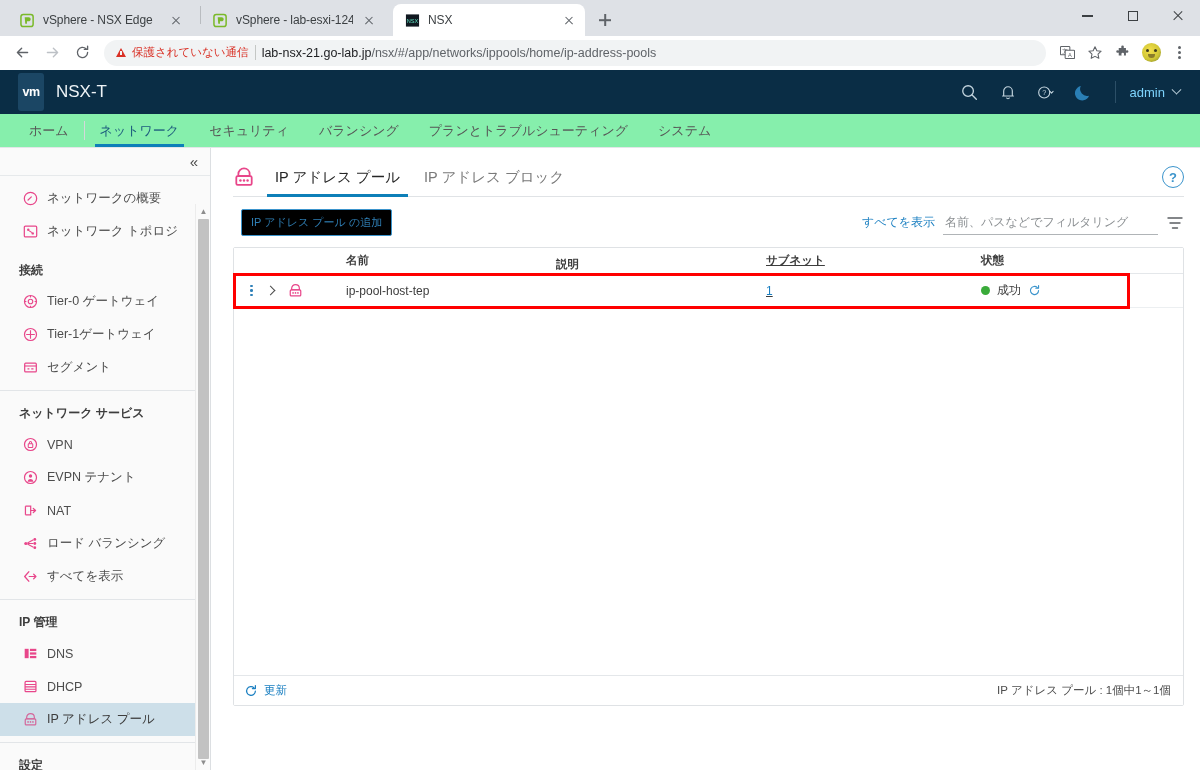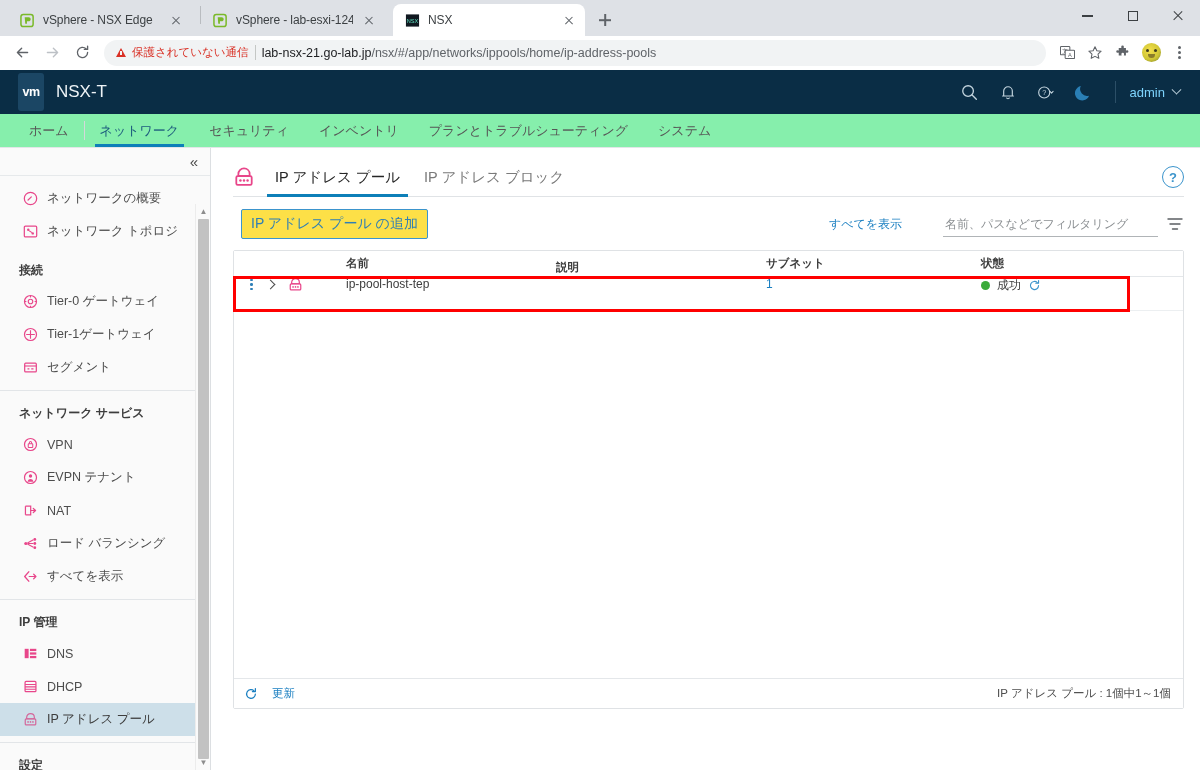--- a/index.html
+++ b/index.html
@@ -220,27 +220,27 @@
   .help-circle {
     margin-left: auto; margin-bottom: 6px; width: 22px; height: 22px;
     border-radius: 50%; border: 1.5px solid #3b94cc; color: #3b94cc;
     display: flex; align-items: center; justify-content: center;
     font-size: 13px; font-weight: bold;
   }
   .toolbar {
     display: flex; align-items: center; padding: 12px 0 11px 8px; gap: 10px;
   }
   .btn-outline {
-    border: 1px solid #3b94cc; color: #2f7fb5; background: #fde047;
-    font-size: 14px; padding: 5px 9px; border-radius: 2px; white-space: nowrap;
+    border: 1px solid #3b94cc; color: #2f7fb5; background: #000000;
+    font-size: 11px; padding: 5px 9px; border-radius: 2px; white-space: nowrap;
   }
   .tb-right { margin-left: auto; display: flex; align-items: center; gap: 8px; }
   .link-blue { color: #1a7fc1; font-size: 12px; }
   .filter-box {
-    width: 215px; border-bottom: 1px solid #b0b4b7; padding: 2px 2px 4px 2px; margin-left: 33px;
+    width: 215px; border-bottom: 1px solid #b0b4b7; padding: 2px 2px 4px 2px;
   }
   .filter-box input {
     border: none; outline: none; width: 100%; font-size: 12px; color: #6b6b6b;
     font-family: "Liberation Sans", sans-serif; background: transparent;
   }
   .filter-box input::placeholder { color: #8b8f92; }
   .filter-ico { color: #5b5f63; width: 18px; height: 18px; }
 
   .grid {
     border: 1px solid #dfe2e5; border-radius: 2px; position: relative;
@@ -248,25 +248,25 @@
   }
   .grid-head {
     display: flex; height: 26px; align-items: center;
     border-bottom: 1px solid #e4e7ea; font-size: 11.5px; color: #3d3d3d;
     font-weight: bold; background: #fff;
   }
   .grid-head > div { padding-left: 10px; }
   .col-a { width: 102px; }
   .col-name { width: 210px; }
   .col-desc { width: 210px; margin-top: 8px; }
-  .col-sub { width: 215px; }
+  .col-sub { width: 215px; text-decoration: underline; }
   .col-stat { flex: 1; }
   .grid-body { flex: 1; position: relative; }
   .grid-row {
-    display: flex; align-items: flex-start; height: 34px; font-size: 12px;
+    display: flex; align-items: center; height: 34px; font-size: 12px;
     color: #3d3d3d; border-bottom: 1px solid #eceff1;
   }
   .grid-row > div { padding-left: 10px; display: flex; align-items: center; }
   .cell-actions { width: 102px; gap: 14px; padding-left: 16px !important; }
   .dots-v { display: flex; flex-direction: column; gap: 2px; }
   .dots-v span { width: 2.5px; height: 2.5px; border-radius: 50%; background: #2f80b8; }
   .chev-r {
     width: 7px; height: 7px; border-right: 1.4px solid #4a4a4a;
     border-top: 1.4px solid #4a4a4a; transform: rotate(45deg);
   }
@@ -278,21 +278,21 @@
   .refresh-sm { width: 13px; height: 13px; color: #3b94cc; margin-left: 7px; }
   .highlight-box {
     position: absolute; border: 3px solid #ff0000; pointer-events: none;
     left: -1px; right: 53px; top: -1px; height: 36px;
   }
   .grid-foot {
     height: 30px; border-top: 1px solid #e4e7ea; display: flex;
     align-items: center; padding: 0 12px 0 10px; font-size: 11.5px;
     background: #fff;
   }
-  .foot-refresh { color: #1a7fc1; display: flex; align-items: flex-end; gap: 14px; }
+  .foot-refresh { color: #1a7fc1; display: flex; align-items: flex-end; gap: 6px; }
   .foot-count { margin-left: auto; color: #4d4d4d; }
 </style>
 </head>
 <body>
 
 <div class="app">
 
   <div class="chrome-tabstrip">
     <div class="tab inactive">
       <span class="favicon">
@@ -429,21 +429,21 @@
         <span class="chev-d"></span>
       </div>
     </div>
   </div>
 
   <div class="nsx-nav">
     <div class="nav-item">ホーム</div>
     <div class="nav-vsep"></div>
     <div class="nav-item active">ネットワーク</div>
     <div class="nav-item">セキュリティ</div>
-    <div class="nav-item">インベントリ</div>
+    <div class="nav-item">バランシング</div>
     <div class="nav-item">プランとトラブルシューティング</div>
     <div class="nav-item">システム</div>
   </div>
 
   <div class="body-row">
 
     <div class="sidebar">
       <div class="sb-collapse">
         <span>«</span>
       </div>

